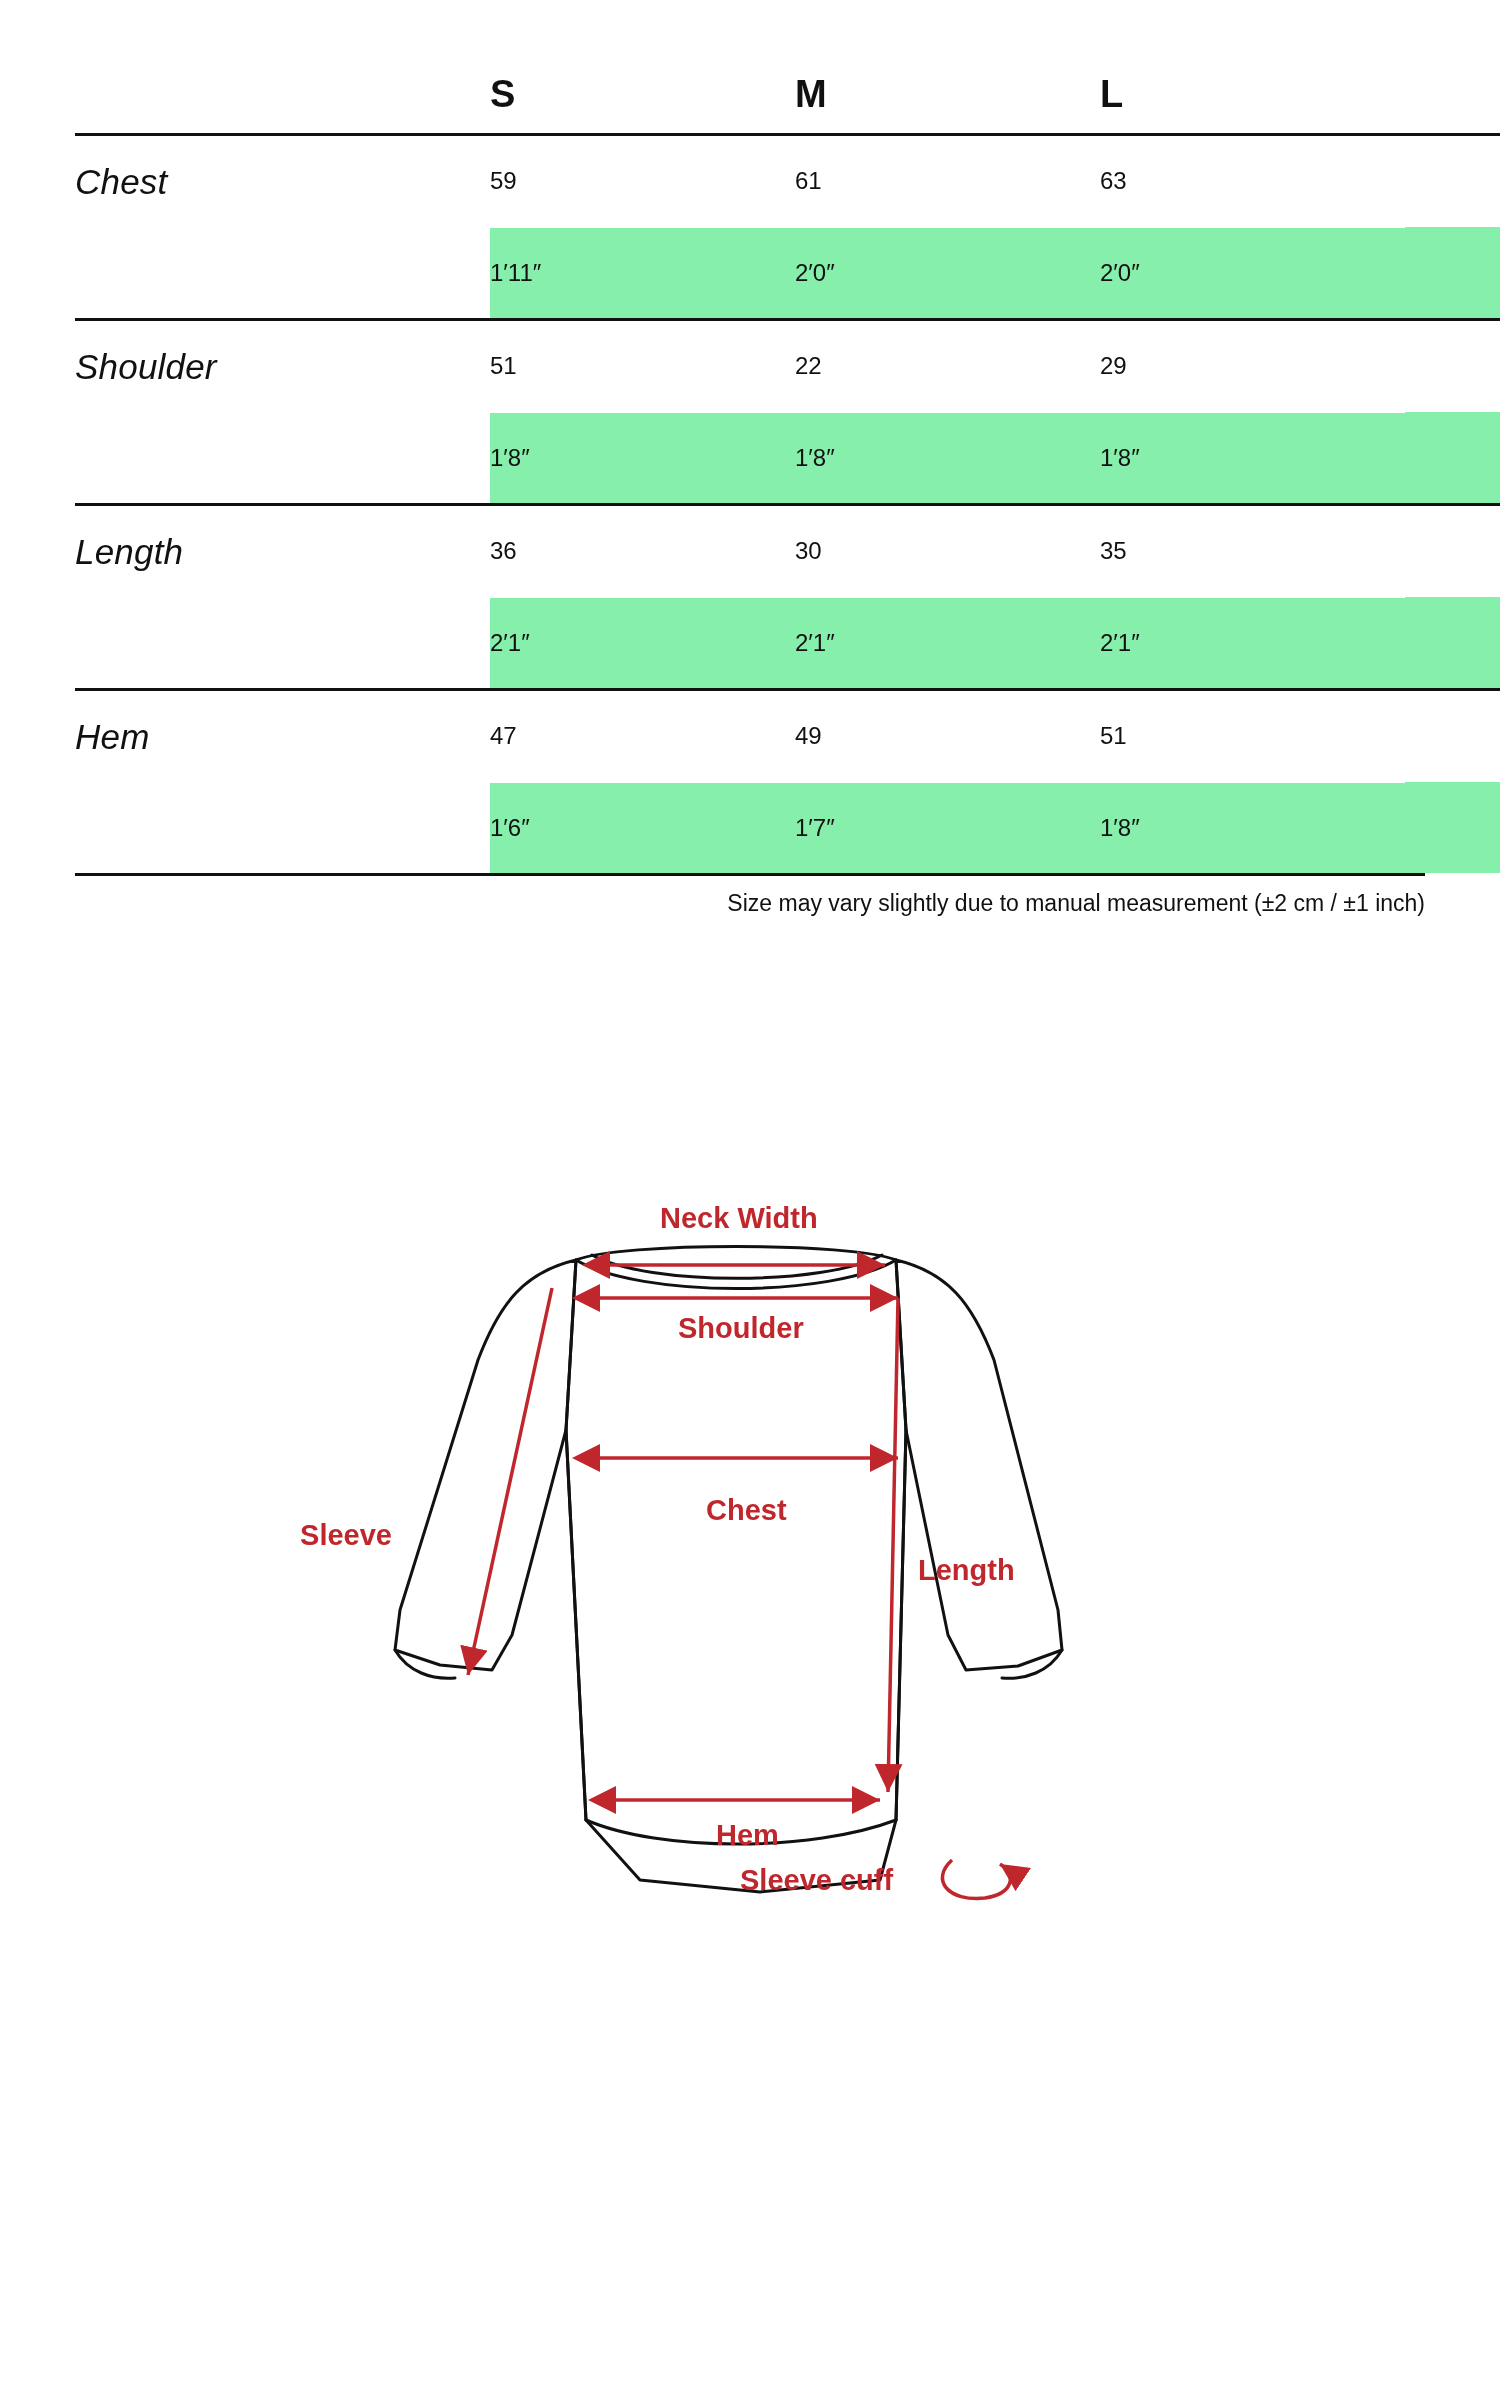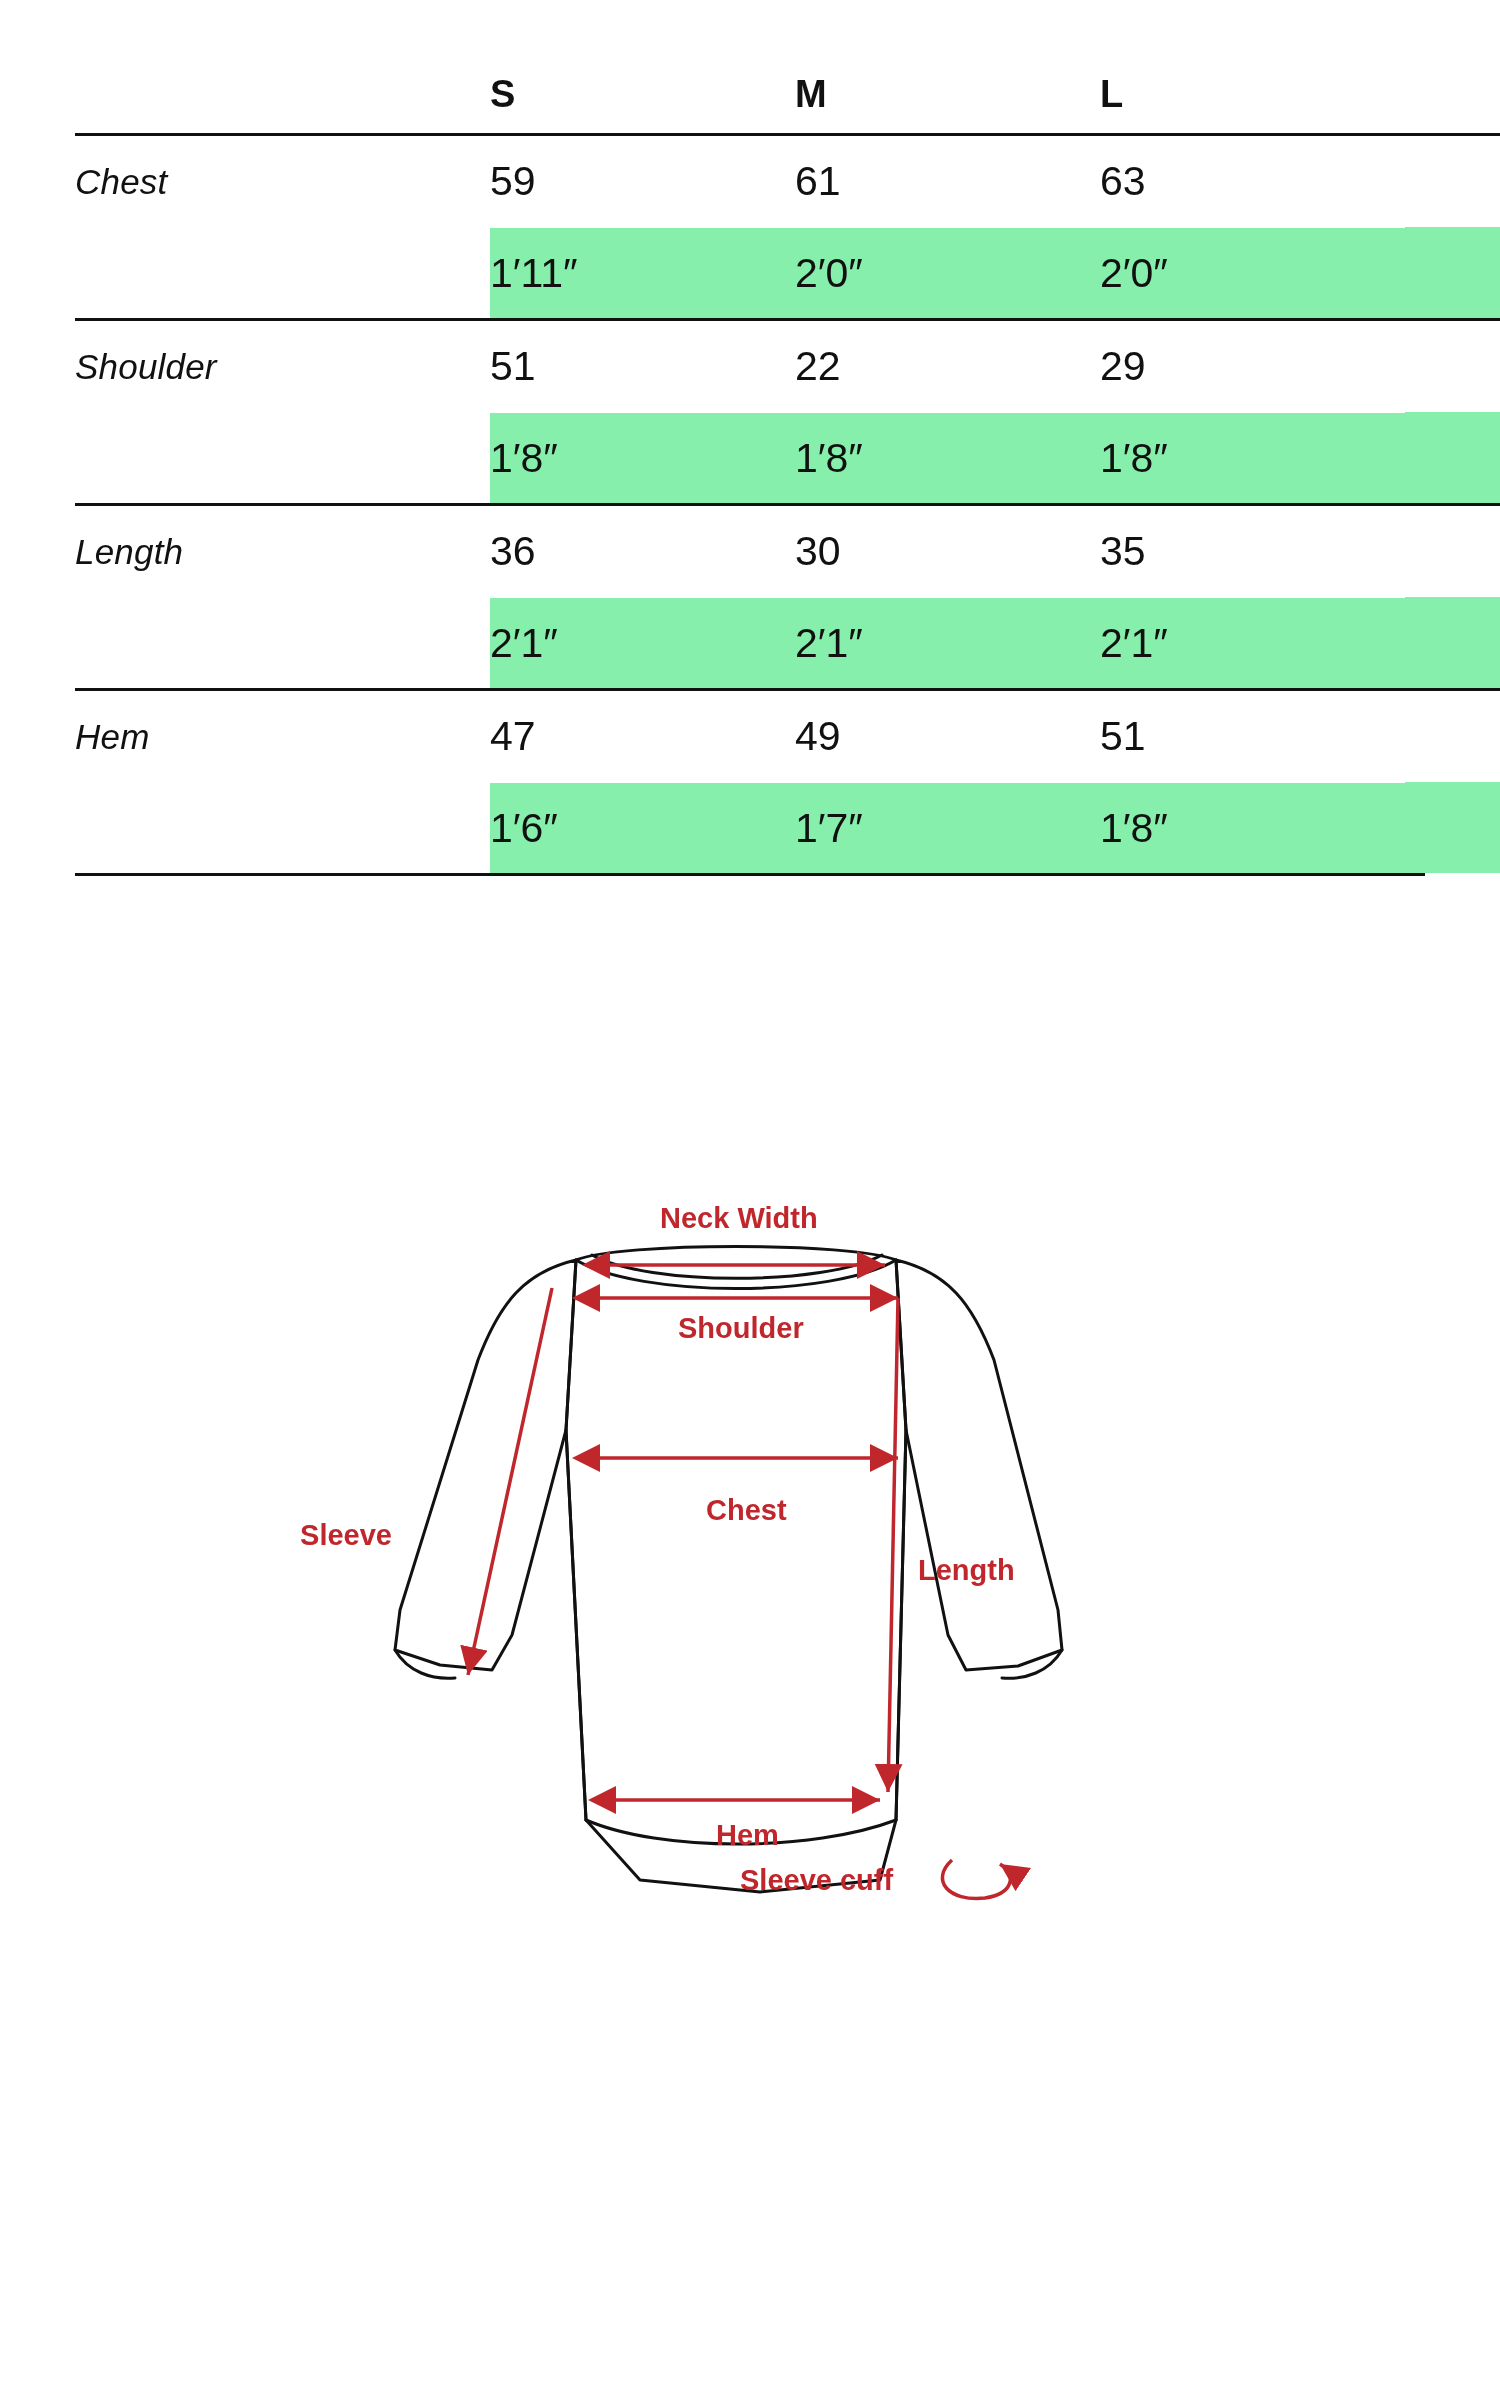--- a/index.html
+++ b/index.html
@@ -61,21 +61,21 @@
   td.label-cell {
     font-size: 35px;
     font-style: italic;
     font-weight: normal;
     color: #111;
     padding-left: 8px;
     vertical-align: middle;
     letter-spacing: 0.2px;
   }
   td.val-cell {
-    font-size: 41px;
+    font-size: 24px;
     color: #111;
     padding-left: 8px;
     vertical-align: middle;
   }
   td.unit-cell {
     font-size: 19px;
     color: #3a3a3a;
     text-align: right;
     padding-right: 8px;
     vertical-align: bottom;
@@ -214,20 +214,21 @@
           <td class="val-cell">1′6″</td>
           <td class="val-cell">1′7″</td>
           <td class="val-cell">1′8″</td>
           <td class="unit-cell">ft</td>
         </tr>
       </tbody>
     </table>
     <div class="table-bottom-rule"></div>
   </div>
 
+  <div class="note">Size may vary slightly due to manual measurement (±2 cm / ±1 inch)</div>
 
   <div class="diagram">
     <svg viewBox="0 0 1500 1060" xmlns="http://www.w3.org/2000/svg">
       <defs>
         <marker id="arrL" markerWidth="10" markerHeight="10" refX="8" refY="4" orient="auto" markerUnits="strokeWidth">
           <path d="M8,0 L0,4 L8,8 z" fill="#c0272d"></path>
         </marker>
         <marker id="arrR" markerWidth="10" markerHeight="10" refX="8" refY="4" orient="auto" markerUnits="strokeWidth">
           <path d="M0,0 L8,4 L0,8 z" fill="#c0272d"></path>
         </marker>

